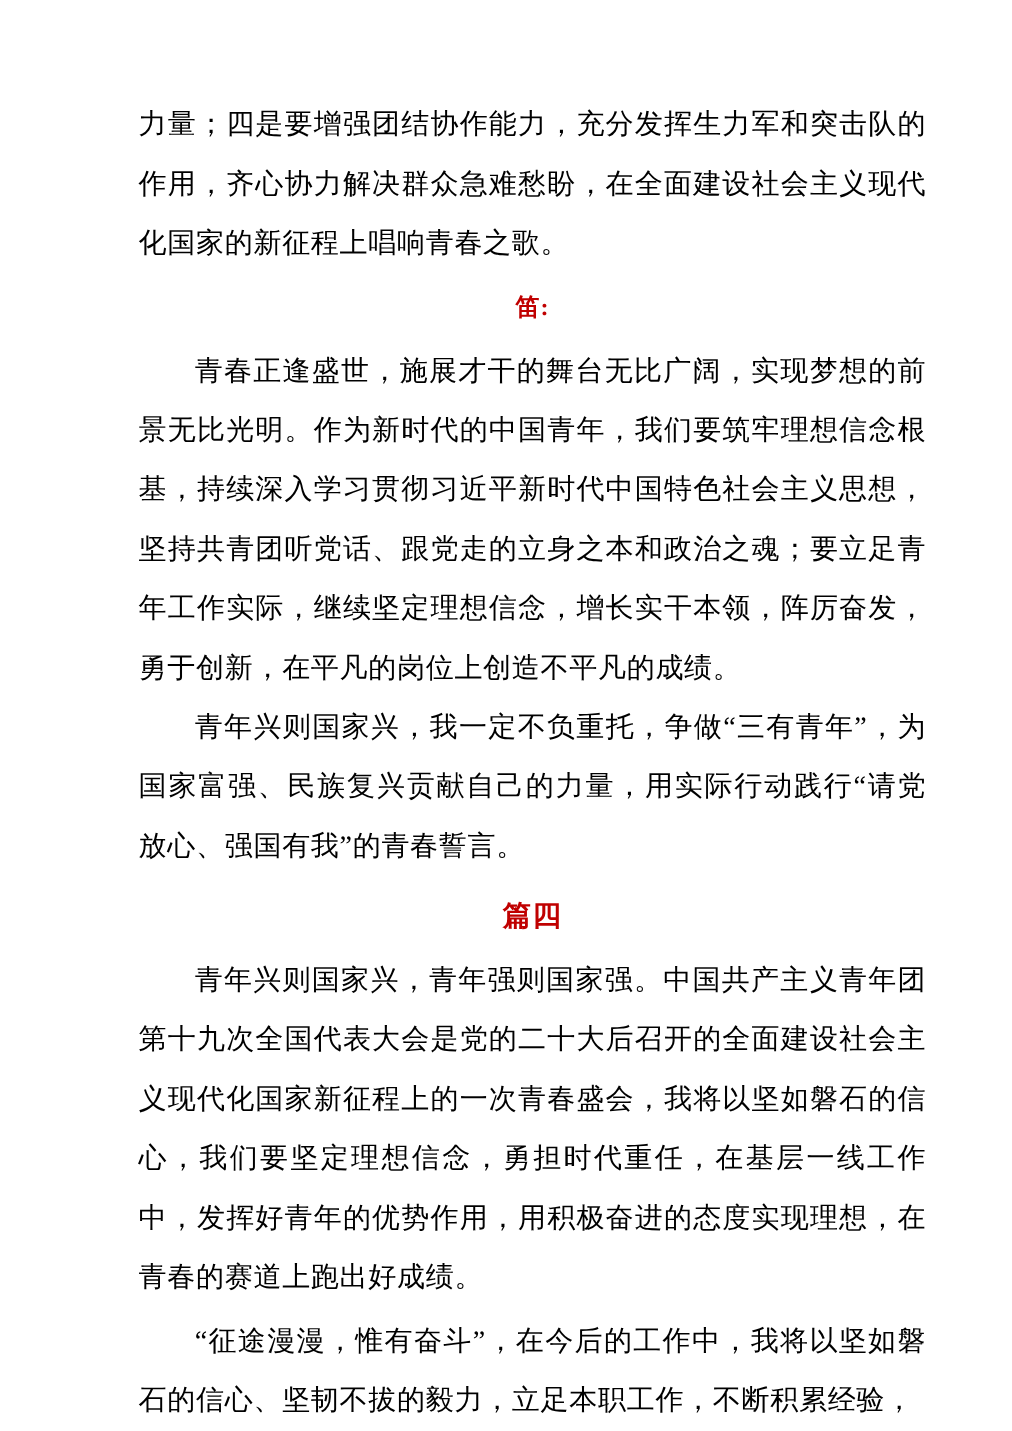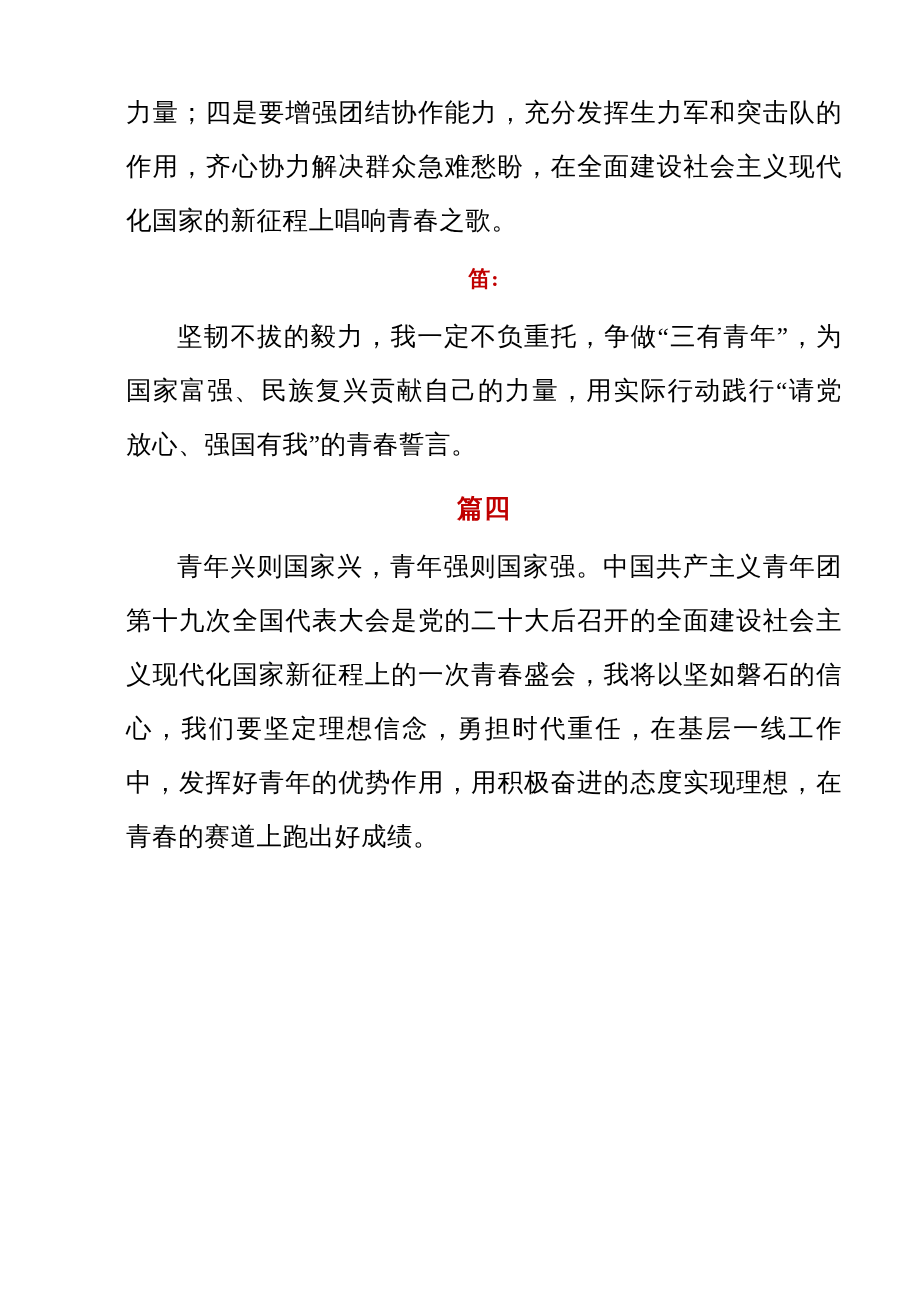--- a/index.html
+++ b/index.html
@@ -59,28 +59,30 @@
   <div class="doc-body">
 
     <p class="para no-indent">力量；四是要增强团结协作能力，充分发挥生力军和突击队的作用，齐心协力解决群众急难愁盼，在全面建设社会主义现代化国家的新征程上唱响青春之歌。</p>
 
     <div class="spacer-xs"></div>
 
     <p class="heading small">笛:</p>
 
     <div class="spacer-xs"></div>
 
+    <p class="para">青春正逢盛世，施展才干的舞台无比广阔，实现梦想的前景无比光明。作为新时代的中国青年，我们要筑牢理想信念根基，持续深入学习贯彻习近平新时代中国特色社会主义思想，坚持共青团听党话、跟党走的立身之本和政治之魂；要立足青年工作实际，继续坚定理想信念，增长实干本领，阵厉奋发，勇于创新，在平凡的岗位上创造不平凡的成绩。</p>
 
-    <p class="para">坚韧不拔的毅力，我一定不负重托，争做“三有青年”，为国家富强、民族复兴贡献自己的力量，用实际行动践行“请党放心、强国有我”的青春誓言。</p>
+    <p class="para">青年兴则国家兴，我一定不负重托，争做“三有青年”，为国家富强、民族复兴贡献自己的力量，用实际行动践行“请党放心、强国有我”的青春誓言。</p>
 
     <div class="spacer-sm"></div>
 
     <p class="heading">篇四</p>
 
     <div class="spacer-xs"></div>
 
     <p class="para">青年兴则国家兴，青年强则国家强。中国共产主义青年团第十九次全国代表大会是党的二十大后召开的全面建设社会主义现代化国家新征程上的一次青春盛会，我将以坚如磐石的信心，我们要坚定理想信念，勇担时代重任，在基层一线工作中，发挥好青年的优势作用，用积极奋进的态度实现理想，在青春的赛道上跑出好成绩。</p>
 
     <div class="spacer-xs"></div>
 
+    <p class="para">“征途漫漫，惟有奋斗”，在今后的工作中，我将以坚如磐石的信心、坚韧不拔的毅力，立足本职工作，不断积累经验，</p>
 
   </div>
 </div>
 
 </body></html>

